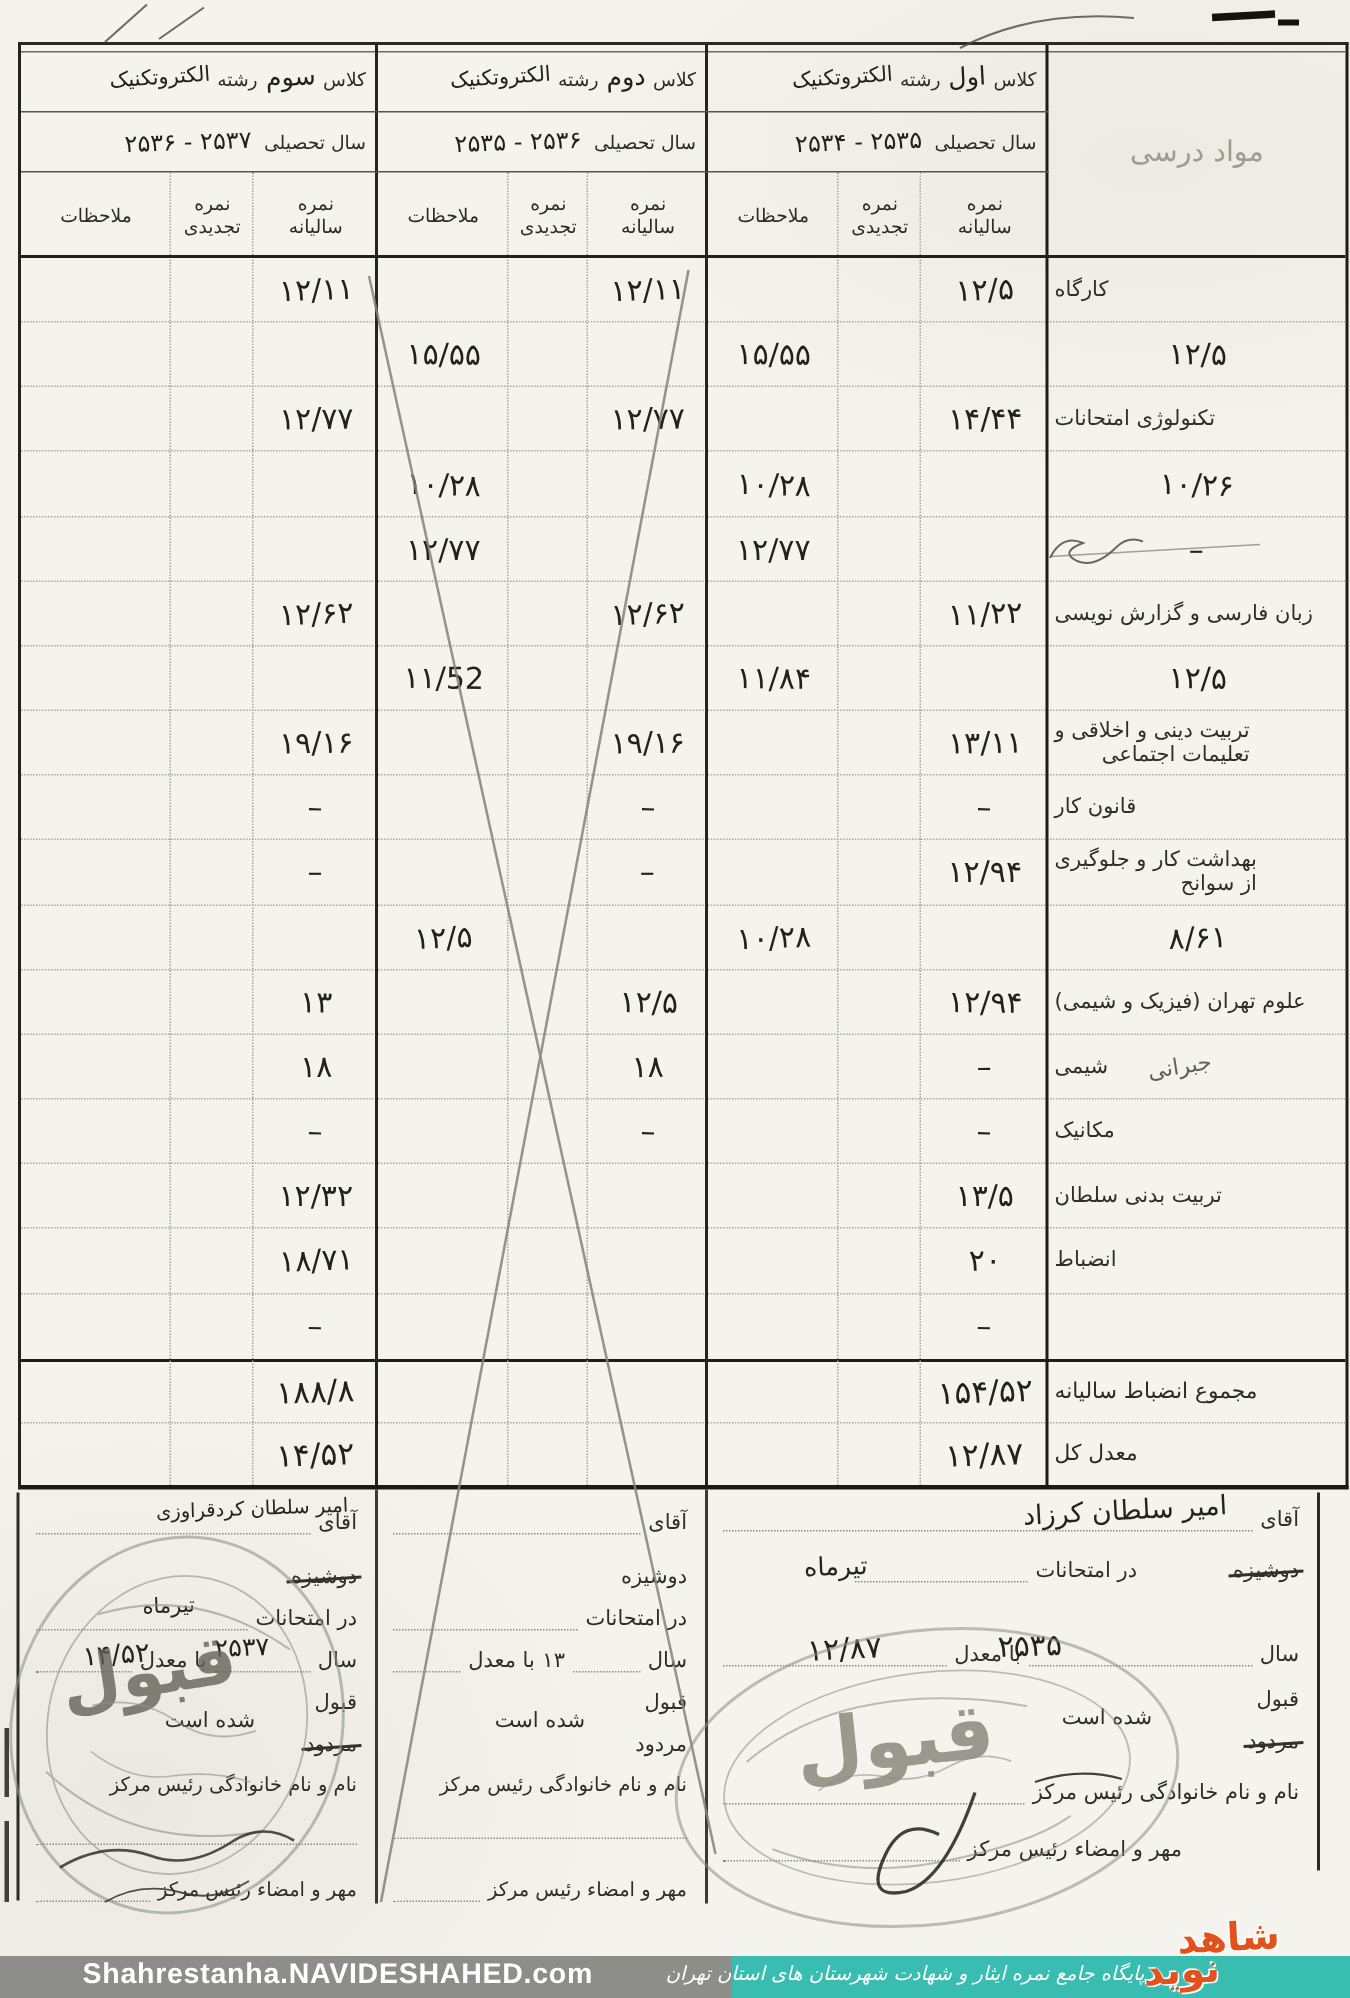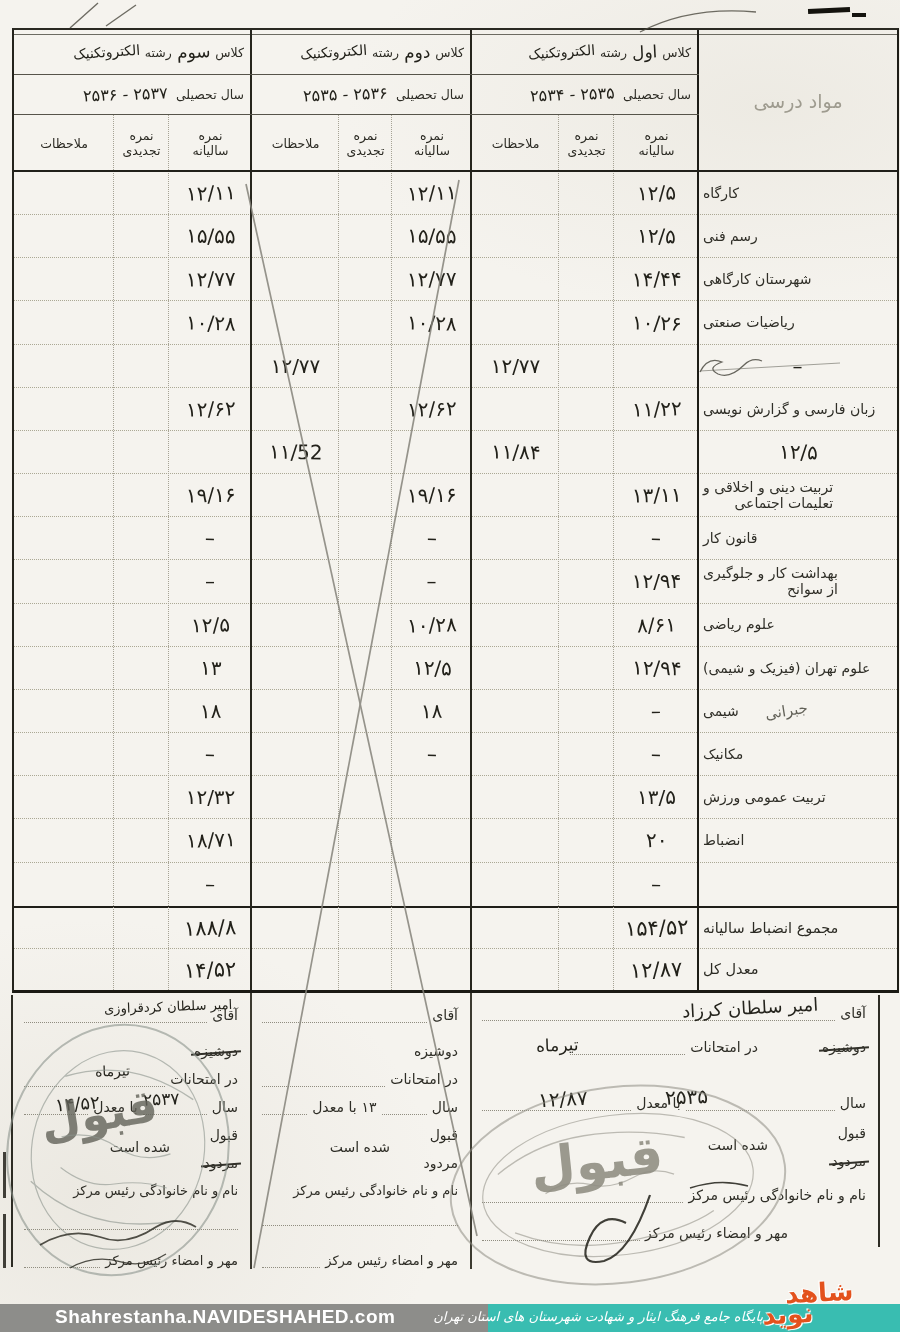--- a/index.html
+++ b/index.html
@@ -154,57 +154,55 @@
           </div>
           <div class="c"></div>
           <div class="c"></div>
           <div class="c">
             <span class="hw gr" style="transform: rotate(-1.8deg);">۱۲/۱۱</span>
           </div>
           <div class="c"></div>
           <div class="c"></div>
         </div>
         <div class="t-row" style="grid-template-columns: 198px 85px 55px 87px 80px 53px 87px 83px 55px 100px;">
-          <div class="c subj"><span>رسم فنی</span></div>
           <div class="c">
             <span class="hw gr" style="transform: rotate(0.9deg);">۱۲/۵</span>
           </div>
           <div class="c"></div>
           <div class="c"></div>
           <div class="c">
             <span class="hw gr" style="transform: rotate(0.9deg);">۱۵/۵۵</span>
           </div>
           <div class="c"></div>
           <div class="c"></div>
           <div class="c">
             <span class="hw gr" style="transform: rotate(0.9deg);">۱۵/۵۵</span>
           </div>
           <div class="c"></div>
           <div class="c"></div>
         </div>
         <div class="t-row" style="grid-template-columns: 198px 85px 55px 87px 80px 53px 87px 83px 55px 100px;">
-          <div class="c subj"><span>شهرستان کارگاهی</span></div>
+          <div class="c subj"><span>تکنولوژی امتحانات</span></div>
           <div class="c">
             <span class="hw gr" style="transform: rotate(-0.9deg); text-align: right;">۱۴/۴۴</span>
           </div>
           <div class="c"></div>
           <div class="c"></div>
           <div class="c">
             <span class="hw gr" style="transform: rotate(-0.9deg);">۱۲/۷۷</span>
           </div>
           <div class="c"></div>
           <div class="c"></div>
           <div class="c">
             <span class="hw gr" style="transform: rotate(-0.9deg);">۱۲/۷۷</span>
           </div>
           <div class="c"></div>
           <div class="c"></div>
         </div>
         <div class="t-row" style="grid-template-columns: 198px 85px 55px 87px 80px 53px 87px 83px 55px 100px;">
-          <div class="c subj"><span>ریاضیات صنعتی</span></div>
           <div class="c">
             <span class="hw gr" style="transform: rotate(1.8deg);">۱۰/۲۶</span>
           </div>
           <div class="c"></div>
           <div class="c"></div>
           <div class="c">
             <span class="hw gr" style="transform: rotate(1.8deg);">۱۰/۲۸</span>
           </div>
           <div class="c"></div>
           <div class="c"></div>
@@ -316,21 +314,20 @@
           </div>
           <div class="c"></div>
           <div class="c"></div>
           <div class="c">
             <span class="hw gr" style="transform: rotate(0deg);">–</span>
           </div>
           <div class="c"></div>
           <div class="c"></div>
         </div>
         <div class="t-row" style="grid-template-columns: 198px 85px 55px 87px 80px 53px 87px 83px 55px 100px;">
-          <div class="c subj"><span>علوم ریاضی</span></div>
           <div class="c">
             <span class="hw gr" style="transform: rotate(-1.8deg);">۸/۶۱</span>
           </div>
           <div class="c"></div>
           <div class="c"></div>
           <div class="c">
             <span class="hw gr" style="transform: rotate(-1.8deg);">۱۰/۲۸</span>
           </div>
           <div class="c"></div>
           <div class="c"></div>
@@ -388,21 +385,21 @@
           </div>
           <div class="c"></div>
           <div class="c"></div>
           <div class="c">
             <span class="hw gr" style="transform: rotate(1.8deg);">–</span>
           </div>
           <div class="c"></div>
           <div class="c"></div>
         </div>
         <div class="t-row" style="grid-template-columns: 198px 85px 55px 87px 80px 53px 87px 83px 55px 100px;">
-          <div class="c subj"><span>تربیت عمومی ورزش</span></div>
+          <div class="c subj"><span>تربیت بدنی سلطان</span></div>
           <div class="c">
             <span class="hw gr" style="transform: rotate(0deg);">۱۳/۵</span>
           </div>
           <div class="c"></div>
           <div class="c"></div>
           <div class="c">
             <span class="hw gr" style="transform: rotate(0deg);"></span>
           </div>
           <div class="c"></div>
           <div class="c"></div>
@@ -685,19 +682,19 @@
 
     <g fill="#23221b" opacity="0.85">
       <rect x="3" y="1152" width="3" height="46"></rect>
       <rect x="3" y="1214" width="3" height="54"></rect>
     </g>
   </svg>
 
   <div class="bar">
     <div class="bar-teal"></div>
     <span class="bar-url">Shahrestanha.NAVIDESHAHED.com</span>
-    <span class="bar-fa">پایگاه جامع فرهنگ ایثار و شهادت شهرستان های استان تهران</span>
+    <span class="bar-fa">پایگاه جامع نمره ایثار و شهادت شهرستان های استان تهران</span>
   </div>
   <div class="logo">
     <span class="logo-top">شاهد</span>
     <span class="logo-bottom">نوید</span>
   </div>
 </div>
 
 </body></html>

